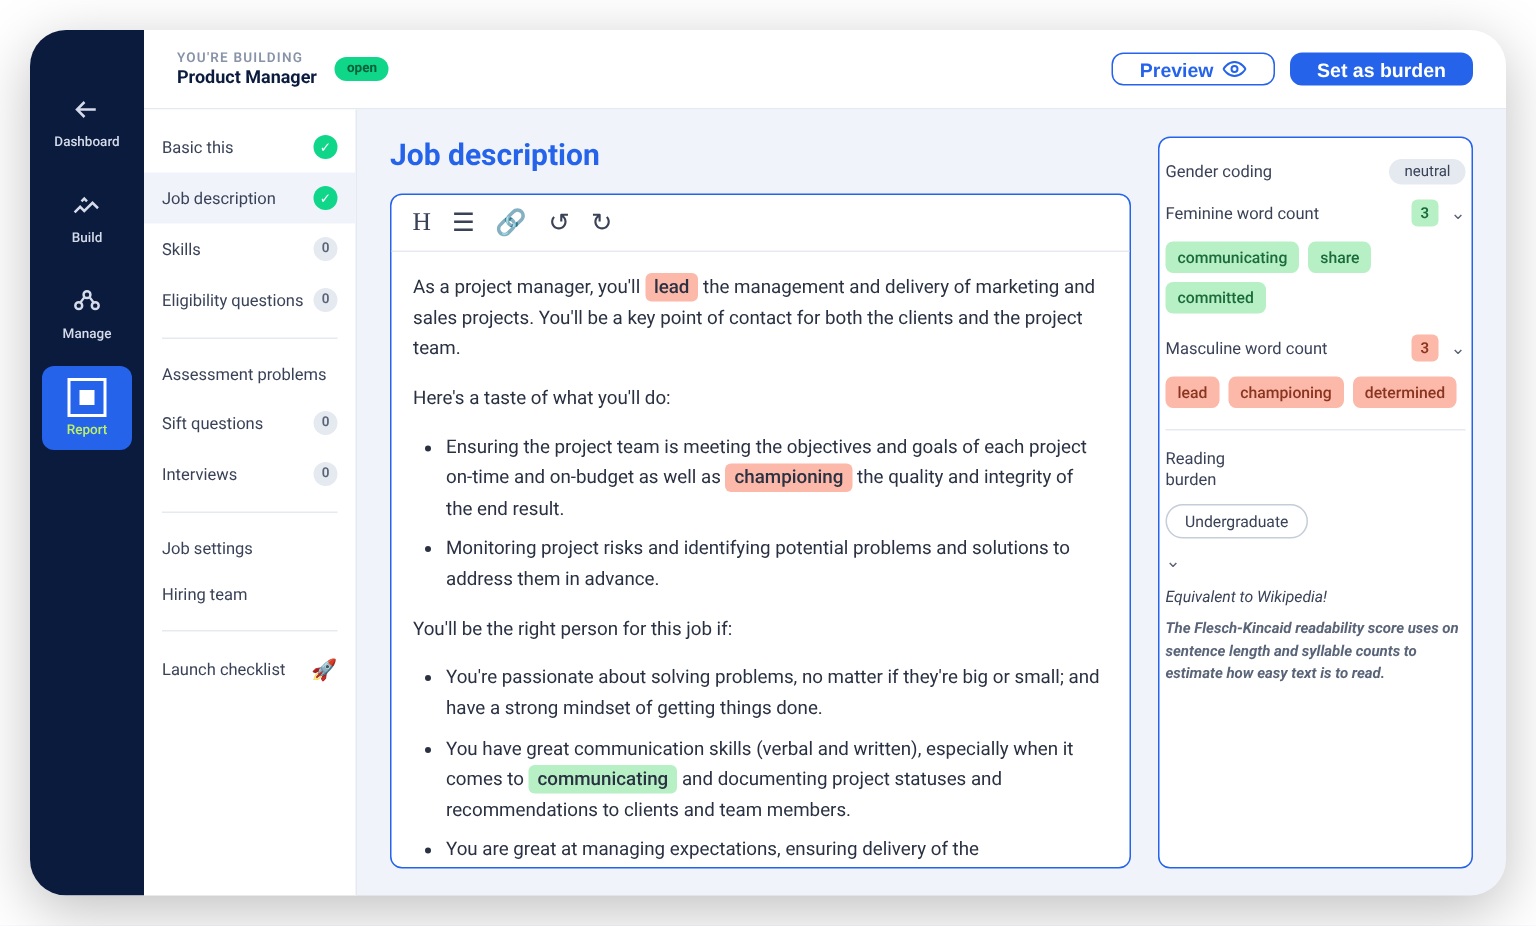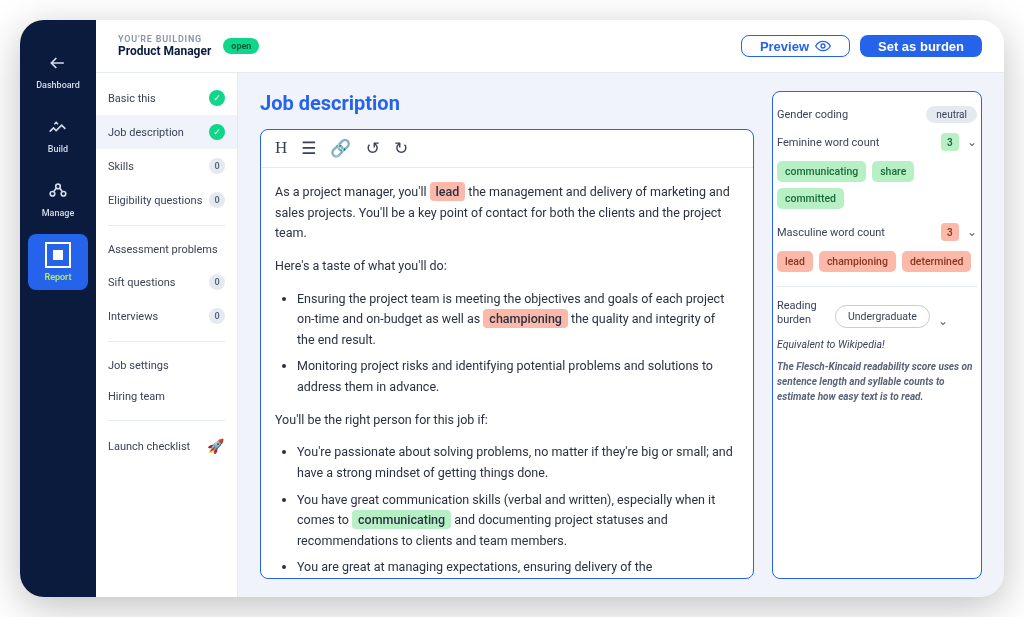--- a/index.html
+++ b/index.html
@@ -1,18 +1,18 @@
 <!DOCTYPE html>
 <html><head>
 <meta charset="utf-8">
 <style>
 * { box-sizing: border-box; margin: 0; padding: 0; }
 body { font-family: -apple-system, BlinkMacSystemFont, 'Segoe UI', Roboto, sans-serif; background: #fff; width: 1024px; height: 617px; overflow: hidden; }
 .frame { position: absolute; top: 20px; left: 20px; right: 20px; bottom: 20px; border-radius: 24px; overflow: hidden; box-shadow: 0 10px 40px rgba(0,0,0,0.25); display: flex; background: #f0f4fa; }
-.sidenav { width: 76px; background: #0a1b3d; display: flex; flex-direction: column; align-items: center; padding-top: 22px; gap: 8px; flex-shrink: 0; }
+.sidenav { width: 76px; background: #0a1b3d; display: flex; flex-direction: column; align-items: center; padding-top: 32px; gap: 8px; flex-shrink: 0; }
 .sidenav-item { width: 60px; display: flex; flex-direction: column; align-items: center; gap: 4px; padding: 8px 0; color: #d5dbea; cursor: pointer; border-radius: 8px; }
 .sidenav-item.active { background: #2563eb; color: #bef264; }
 .sidenav-item .icn { width: 26px; height: 26px; display: flex; align-items: center; justify-content: center; }
 .sidenav-item .lbl { font-size: 9px; font-weight: 500; }
 .sidenav-item.active .icn-box { width: 26px; height: 26px; border: 2px solid #fff; display: flex; align-items: center; justify-content: center; }
 .sidenav-item.active .icn-box::before { content: ''; width: 10px; height: 10px; background: #fff; }
 .workspace { flex: 1; display: flex; flex-direction: column; min-width: 0; }
 .topbar { background: #fff; border-bottom: 1px solid #e5e9f0; padding: 14px 22px; display: flex; align-items: center; justify-content: space-between; gap: 32px; }
 .topbar-left { display: flex; align-items: center; gap: 12px; }
 .tb-text .eyebrow { font-size: 9px; letter-spacing: 0.8px; color: #8893a8; font-weight: 600; }
@@ -52,21 +52,21 @@
 .pill { background: #e5e9f0; padding: 3px 10px; border-radius: 999px; font-size: 10px; color: #3a4258; }
 .num-pill { min-width: 18px; height: 18px; border-radius: 4px; font-size: 10px; display: flex; align-items: center; justify-content: center; font-weight: 600; }
 .num-pill.fem { background: #b8f0c6; color: #1a6b3a; }
 .num-pill.masc { background: #fcb8a8; color: #8a3520; }
 .chev { cursor: pointer; color: #5a6478; font-size: 12px; }
 .tags { display: flex; flex-wrap: wrap; gap: 6px; margin-bottom: 14px; }
 .tag { padding: 4px 8px; border-radius: 5px; font-size: 10.5px; font-weight: 500; }
 .tag.fem { background: #b8f0c6; color: #1a6b3a; }
 .tag.masc { background: #fcb8a8; color: #8a3520; }
 .adiv { height: 1px; background: #e5e9f0; margin: 8px 0 12px; }
-.reading-row { display: flex; align-items: flex-end; gap: 8px; margin-bottom: 10px; }
+.reading-row { display: flex; align-items: flex-start; gap: 8px; margin-bottom: 10px; flex-direction: column; }
 .reading-row .albl { width: 50px; line-height: 1.3; }
 .pill-outline { border: 1px solid #c5cdd9; padding: 4px 12px; border-radius: 999px; font-size: 10.5px; }
 .note { font-style: italic; font-size: 10.5px; margin-bottom: 8px; }
 .desc { font-style: italic; font-size: 10px; color: #5a6478; line-height: 1.5; font-weight: bold; }
 </style>
 </head>
 <body>
 
 <div class="frame">
   <div class="sidenav">

